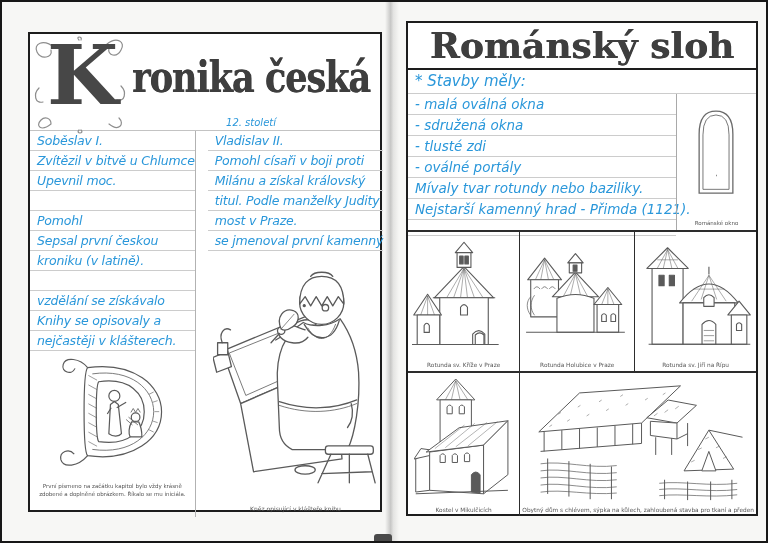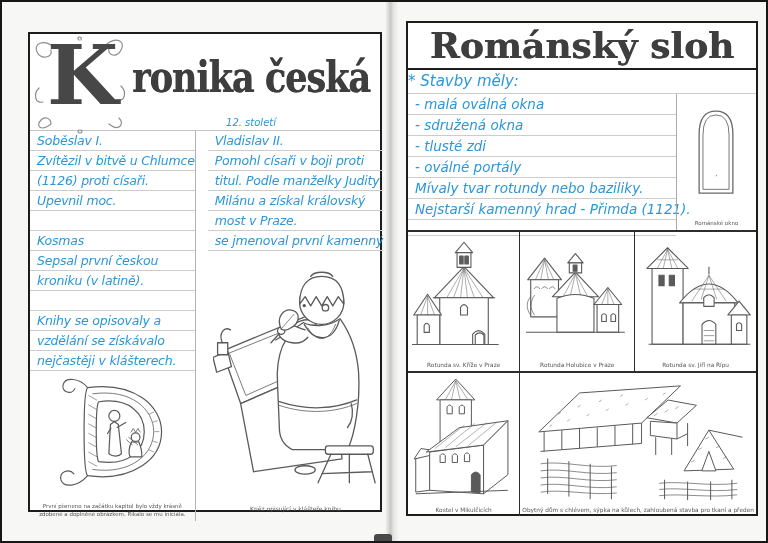--- a/index.html
+++ b/index.html
@@ -37,21 +37,21 @@
   .lp-dcaption{position:absolute;left:4%;right:4%;bottom:3px;font-size:5.5px;line-height:1.5;color:#565656;}
   .lp-monkbox{height:266px;position:relative;text-align:center;}
   .lp-monkbox svg{margin-top:8px;}
   .lp-monkcaption{position:absolute;left:0;right:0;bottom:5px;font-size:6px;color:#565656;}
 
   
   .rp-title{height:45px;line-height:44px;border-bottom:2px solid #1d1d1d;text-align:center;
         font-family:"DejaVu Serif",serif;font-weight:bold;font-size:36px;color:#3e3e3e;
         transform-origin:center top; letter-spacing:0;text-shadow:.5px 0 0 #3e3e3e;}
   .rp-row0{height:23px;line-height:23px;border-bottom:1px solid #cccccc;font-style:italic;
-        font-size:15px;color:#2a97da;}
+        font-size:15px;color:#2a97da;padding-left:7px;}
   .rp-noteflex{display:flex;height:136px;}
   .rp-note-col{width:77%;}
   .rp-note-row{height:20px;line-height:20px;border-bottom:1px solid #cccccc;font-style:italic;
         font-size:13.5px;color:#2a97da;padding-left:7px;white-space:nowrap;overflow:visible;}
   .rp-note-row.blank{height:15px;}
   .rp-windowcell{flex:1;border-left:1px solid #a9a9a9;position:relative;text-align:center;}
   .rp-windowcell svg{margin-top:7px;}
   .rp-windowcaption{position:absolute;left:0;right:0;bottom:4px;font-size:5.5px;color:#565656;}
   .rp-grid-mid{display:flex;height:143px;border-top:2px solid #2d2d2d;border-bottom:2px solid #2d2d2d;box-sizing:border-box;}
   .rp-cell{position:relative;text-align:center;box-sizing:border-box;}
@@ -86,29 +86,28 @@
         <span class="letter">K</span>
       </div>
       <div class="lp-title-text">ronika česká</div>
       <div class="lp-subtitle">12. století</div>
     </div>
 
     <div class="lp-notes">
       <div class="lp-col-left">
         <div class="note-row">Soběslav I.</div>
         <div class="note-row">Zvítězil v bitvě u Chlumce</div>
-        <div class="note-row">(1126) proti císaři.</div>
         <div class="note-row">Upevnil moc.</div>
         <div class="note-row"></div>
-        <div class="note-row">Kosmas</div>
+        <div class="note-row">Pomohl</div>
         <div class="note-row">Sepsal první českou</div>
         <div class="note-row">kroniku (v latině).</div>
         <div class="note-row"></div>
+        <div class="note-row">vzdělání se získávalo</div>
         <div class="note-row">Knihy se opisovaly a</div>
-        <div class="note-row">vzdělání se získávalo</div>
         <div class="note-row">nejčastěji v klášterech.</div>
         <div class="lp-dbox">
           <svg width="126" height="118" viewBox="0 0 150 150">
             <g fill="#ffffff" stroke="#5a5a5a" stroke-width="1.2" stroke-linejoin="round">
               <path d="M44,16 C34,4 16,2 13,12 C10,22 24,26 28,17" fill="none"></path>
               <path d="M44,128 C32,142 13,144 10,133 C8,123 20,118 27,126" fill="none"></path>
               <path d="M44,16 C104,8 138,40 138,72 C138,106 102,136 44,128 C38,122 38,22 44,16 Z"></path>
               <path d="M50,24 C100,17 128,44 128,72 C128,100 100,127 50,120" fill="none" stroke-width="0.8"></path>
               <path d="M58,34 C98,28 116,50 116,72 C116,94 98,116 58,110 C54,104 54,40 58,34 Z"></path>
               <path d="M45,26 L56,32 M45,38 L56,44 M45,50 L56,56 M45,62 L56,68 M45,74 L56,80 M45,86 L56,92 M45,98 L56,104 M45,110 L56,116" fill="none" stroke-width="0.6"></path>
@@ -121,22 +120,22 @@
               <path d="M100,85 C96,92 96,100 98,104 L113,104 C113,96 111,89 109,85 Z"></path>
               <path d="M101,89 L93,82 M108,89 L96,79" fill="none" stroke-width="0.8"></path>
             </g>
           </svg>
           <div class="lp-dcaption">První písmeno na začátku kapitol bylo vždy krásně zdobené a doplněné obrázkem. Říkalo se mu iniciála.</div>
         </div>
       </div>
       <div class="lp-col-right">
         <div class="note-row">Vladislav II.</div>
         <div class="note-row">Pomohl císaři v boji proti</div>
+        <div class="note-row">Milánu a získal královský</div>
         <div class="note-row">titul. Podle manželky Judity</div>
-        <div class="note-row">Milánu a získal královský</div>
         <div class="note-row">most v Praze.</div>
         <div class="note-row">se jmenoval první kamenný</div>
         <div class="lp-monkbox">
           <svg width="164" height="232" viewBox="0 0 178 242">
             <g fill="#ffffff" stroke="#5a5a5a" stroke-width="1.3" stroke-linejoin="round" stroke-linecap="round">
 
               <polygon points="10,95 114,52 132,108 30,152"></polygon>
               <polygon points="18,97 110,60 124,104 36,143" fill="none" stroke-width="0.8"></polygon>
               <polygon points="30,152 132,108 140,212 44,226"></polygon>
               <polygon points="0,102 16,95 20,112 4,118"></polygon>

